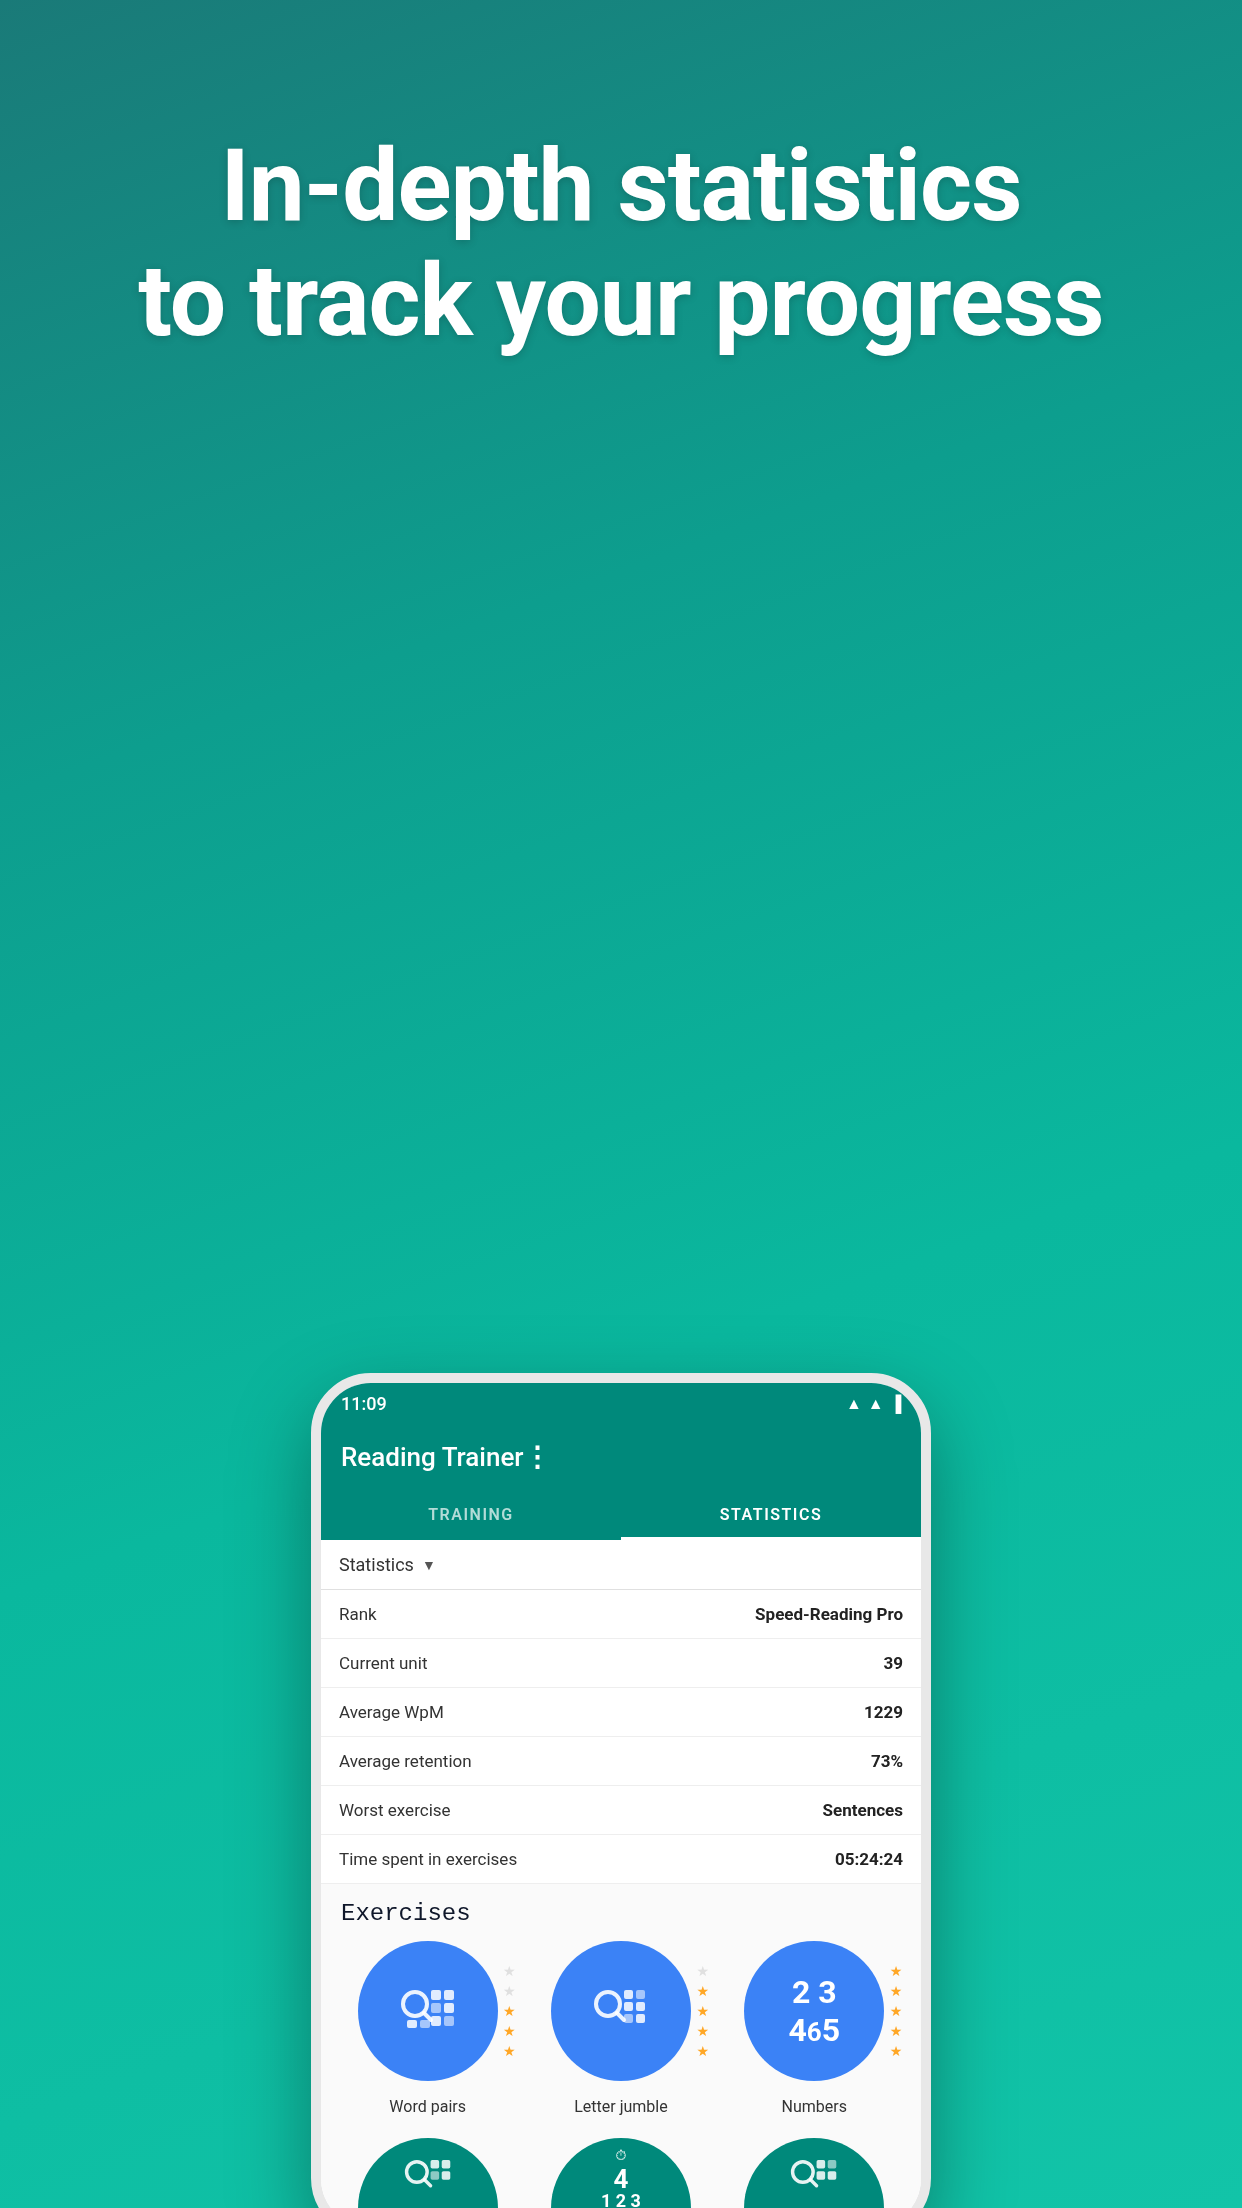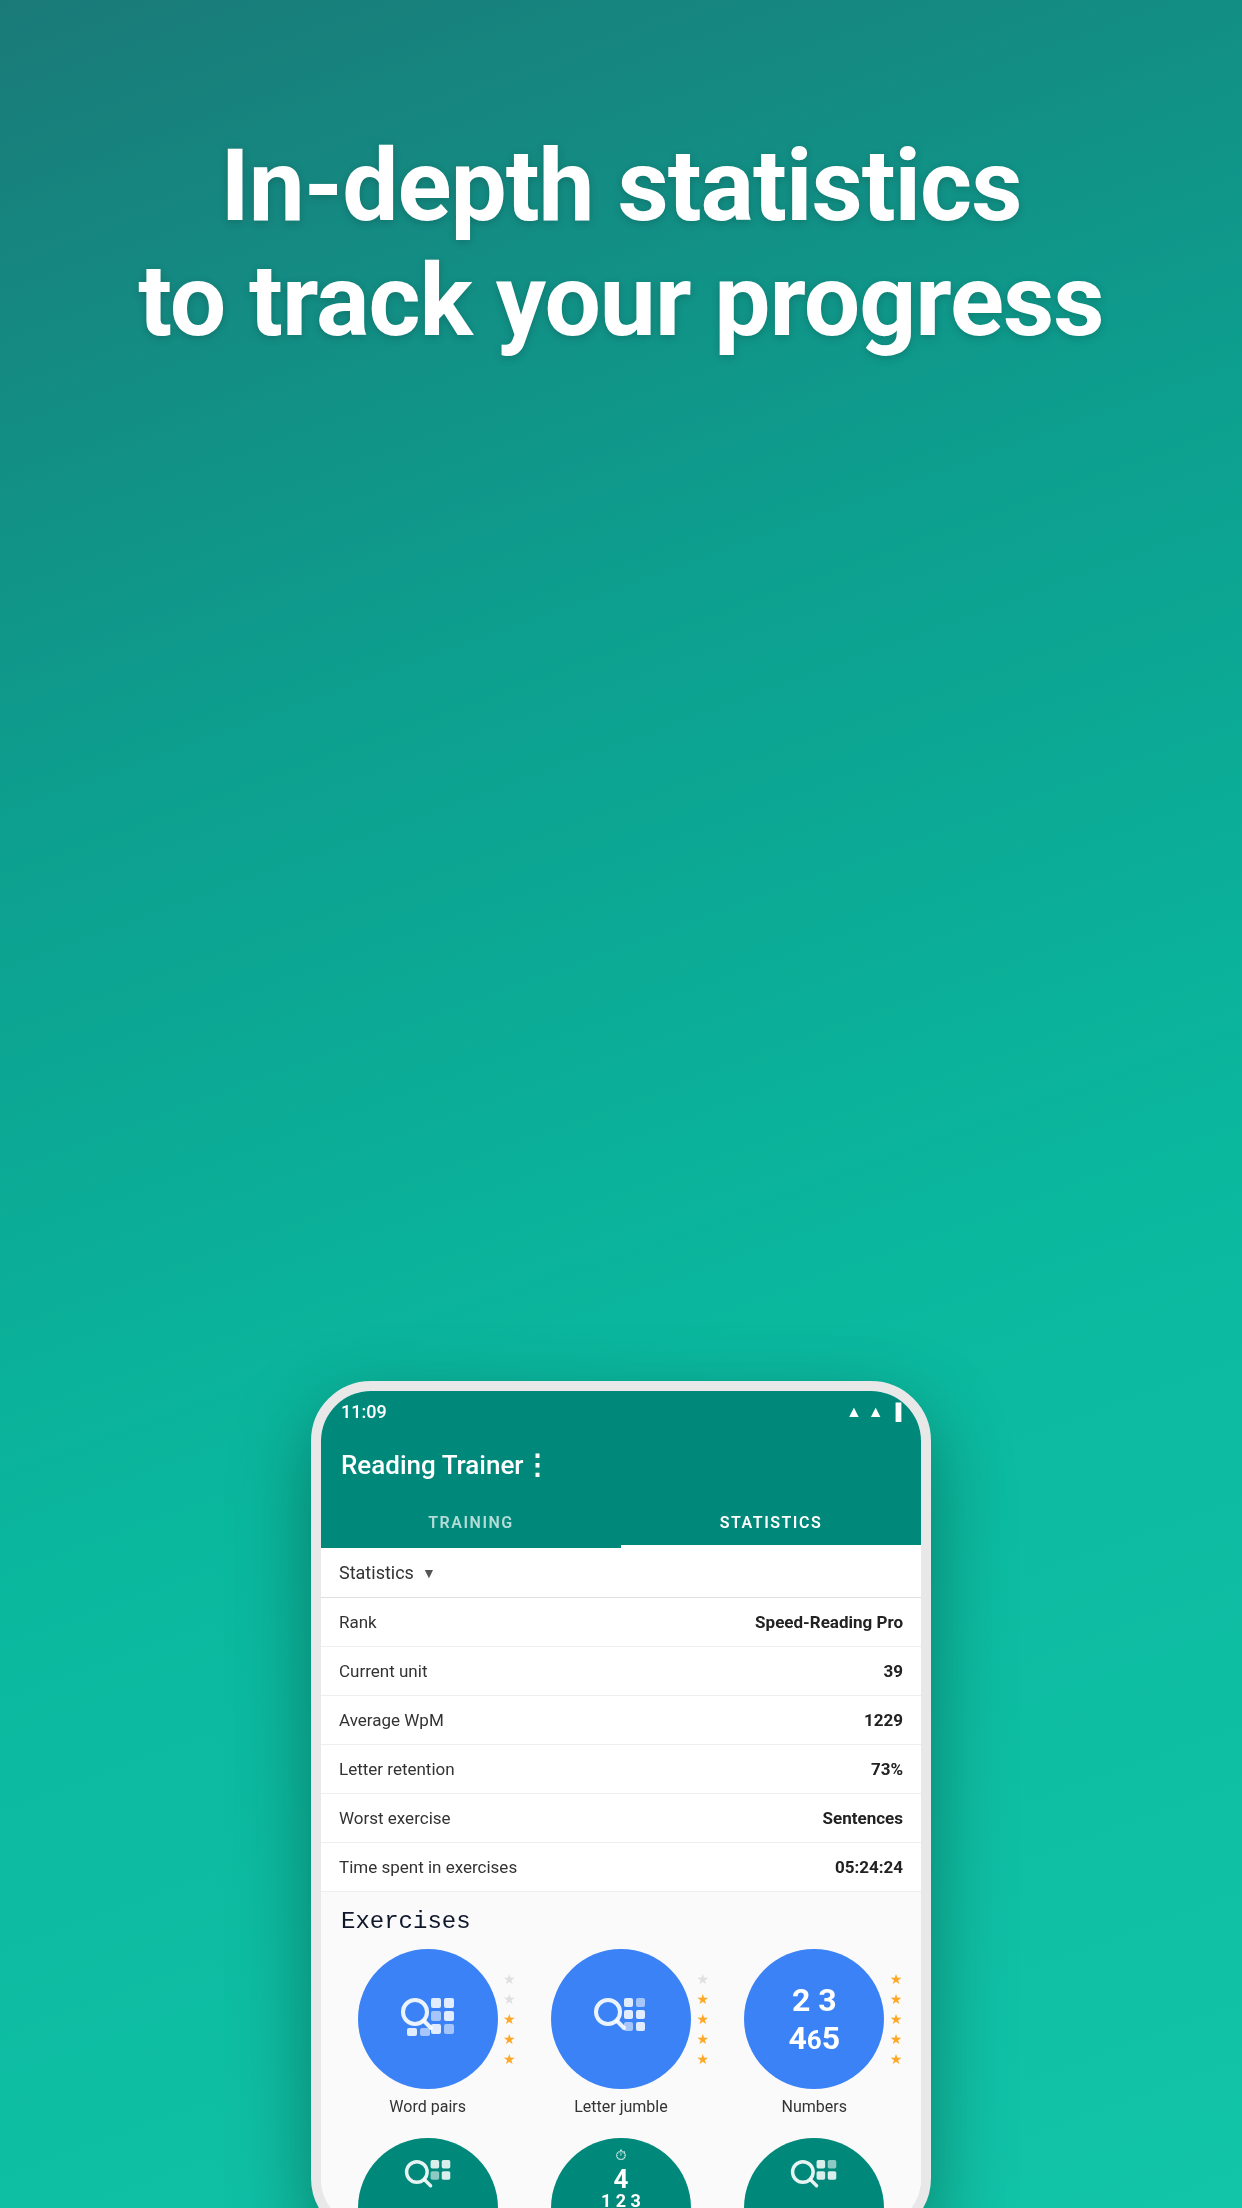--- a/index.html
+++ b/index.html
@@ -230,20 +230,21 @@
     }
 
     .star.filled {
       color: #FFA726;
     }
 
     .exercise-label {
       font-size: 16px;
       color: #333;
       text-align: center;
+      margin-top: 8px;
     }
 
     
     .num-icon {
       color: #fff;
       font-size: 30px;
       font-weight: 700;
       line-height: 1;
       text-align: center;
     }
@@ -324,21 +325,21 @@
       </div>
       <div class="stats-row">
         <span class="stats-label">Current unit</span>
         <span class="stats-value">39</span>
       </div>
       <div class="stats-row">
         <span class="stats-label">Average WpM</span>
         <span class="stats-value">1229</span>
       </div>
       <div class="stats-row">
-        <span class="stats-label">Letter retention</span>
+        <span class="stats-label">Average retention</span>
         <span class="stats-value">73%</span>
       </div>
       <div class="stats-row">
         <span class="stats-label">Worst exercise</span>
         <span class="stats-value">Sentences</span>
       </div>
       <div class="stats-row">
         <span class="stats-label">Time spent in exercises</span>
         <span class="stats-value">05:24:24</span>
       </div>

